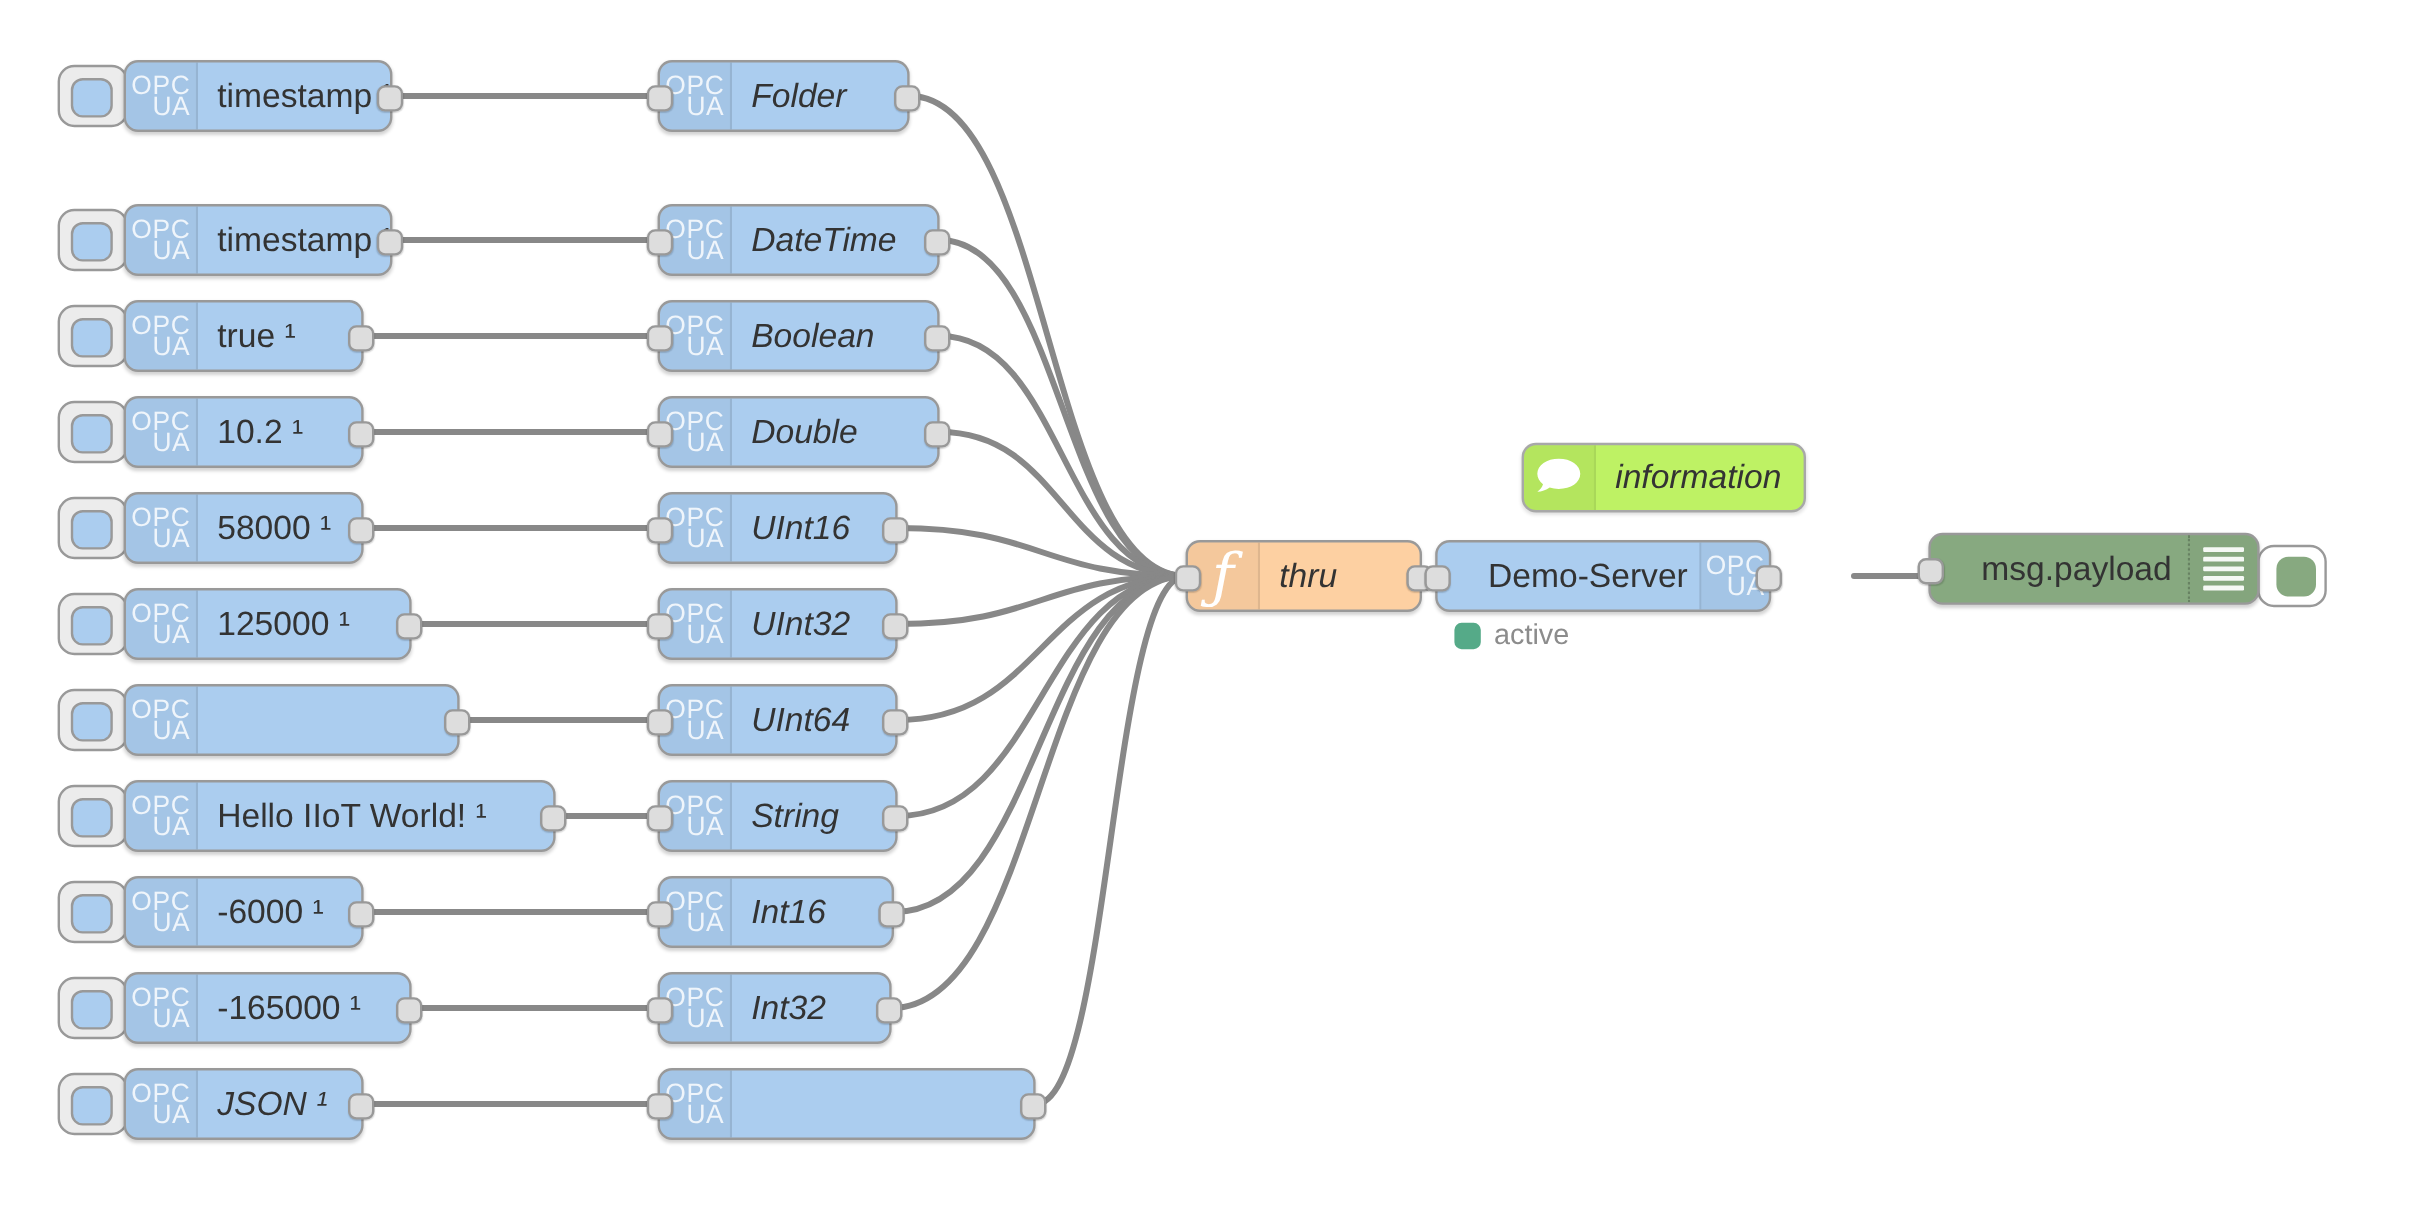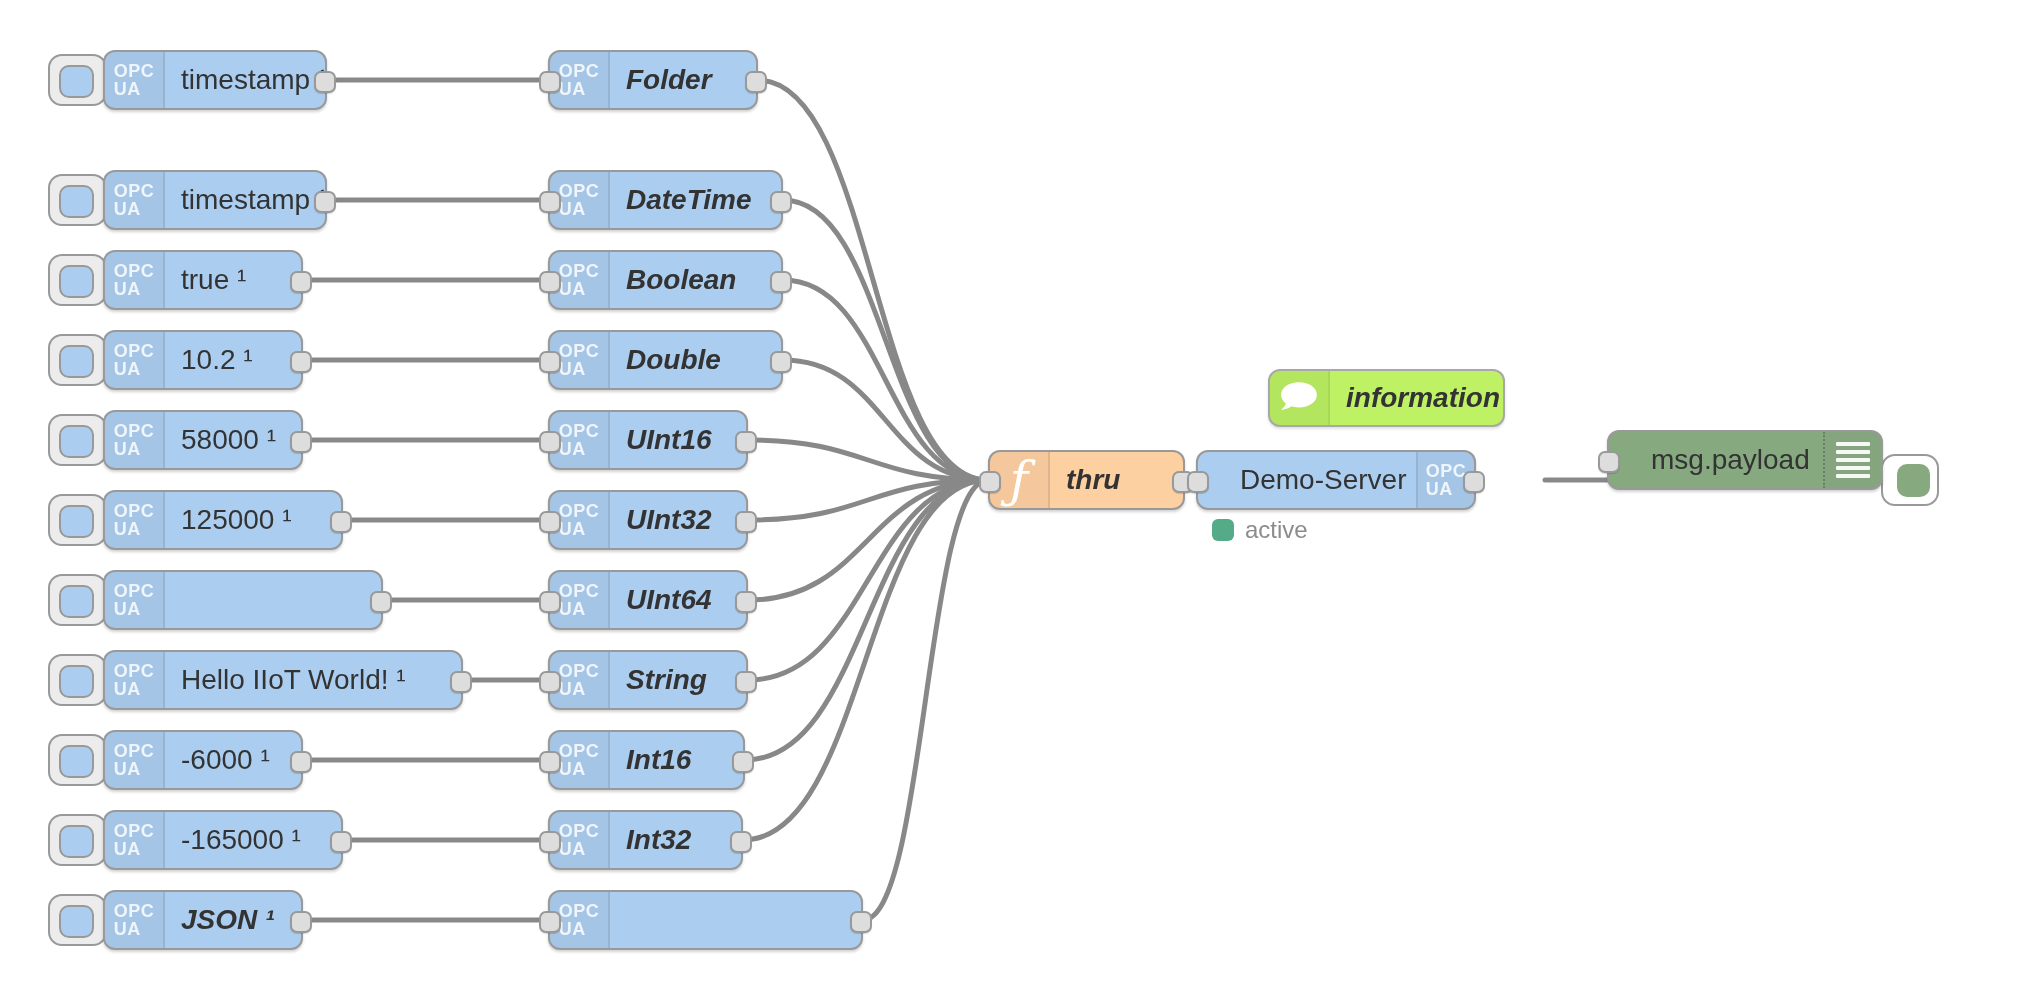--- a/index.html
+++ b/index.html
@@ -14,27 +14,27 @@
   .orange{background:#fdd0a2;}
   .green{background:#87a980;}
   .white{background:#bef264;border-color:#a8a8a8;box-shadow:0 2px 3px rgba(0,0,0,0.12);}
 
   .icon-region{position:absolute;top:0;bottom:0;display:flex;align-items:center;justify-content:center;}
   .icon-left{left:0;width:58px;background:rgba(0,0,0,0.035);border-right:2px solid rgba(0,0,0,0.09);
              border-radius:10px 0 0 10px;}
   .icon-right{right:0;width:56px;background:rgba(0,0,0,0.035);border-left:2px solid rgba(0,0,0,0.09);
               border-radius:0 10px 10px 0;}
   .dotted-sep{border-left:2px dotted rgba(0,0,0,0.22);}
-  .badge-text{font-weight:bold;font-size:18px;line-height:18px;color:rgba(255,255,255,0.82);
-              text-align:left;letter-spacing:0.5px;}
+  .badge-text{font-weight:normal;font-size:22px;line-height:18px;color:rgba(255,255,255,0.82);
+              text-align:right;letter-spacing:0.5px;}
   .comment-icon-bg{background:rgba(0,0,0,0.05);border-right:2px solid rgba(0,0,0,0.06);}
 
   .node-label{position:absolute;left:76px;top:0;height:56px;line-height:56px;
               font-size:28px;color:#333333;white-space:nowrap;}
-  .italic{font-style:italic;font-weight:bold;}
+  .italic{font-style:italic;}
   .label-after-port{left:42px;}
 
   .port{position:absolute;width:22px;height:22px;box-sizing:border-box;background:#dddddd;
         border:2px solid #999999;border-radius:7px;box-shadow:0 1px 1px rgba(0,0,0,0.15);top:19px;}
   .port-in{left:-11px;}
   .port-out{right:-11px;}
 
   .inject-button-outer{position:absolute;width:59px;height:52px;box-sizing:border-box;
         background:#ececec;border:2px solid #999999;border-radius:14px;}
   .inject-button-inner{position:absolute;left:9px;top:9px;width:35px;height:33px;box-sizing:border-box;
@@ -375,21 +375,21 @@
       <div class="port port-in"></div>
       <div class="port port-out"></div>
       <div class="node-status">
         <div class="status-dot"></div>
         <div class="status-label">active</div>
       </div>
     </div>
     <div class="debug-toggle-outer" style="left: 1881px; top: 454px;">
       <div class="debug-toggle-inner"></div>
     </div>
-    <div class="node green" style="left: 1607px; top: 430px; width: 276px; text-align: center;">
+    <div class="node green" style="left: 1607px; top: 444px; width: 276px; text-align: center;">
       <div class="node-label label-after-port">msg.payload</div>
       <div class="icon-region icon-right dotted-sep" style="background: rgba(0, 0, 0, 0.02);">
         <div class="debug-list-icon">
           <div class="bar"></div>
           <div class="bar"></div>
           <div class="bar"></div>
           <div class="bar"></div>
           <div class="bar"></div>
         </div>
       </div>

